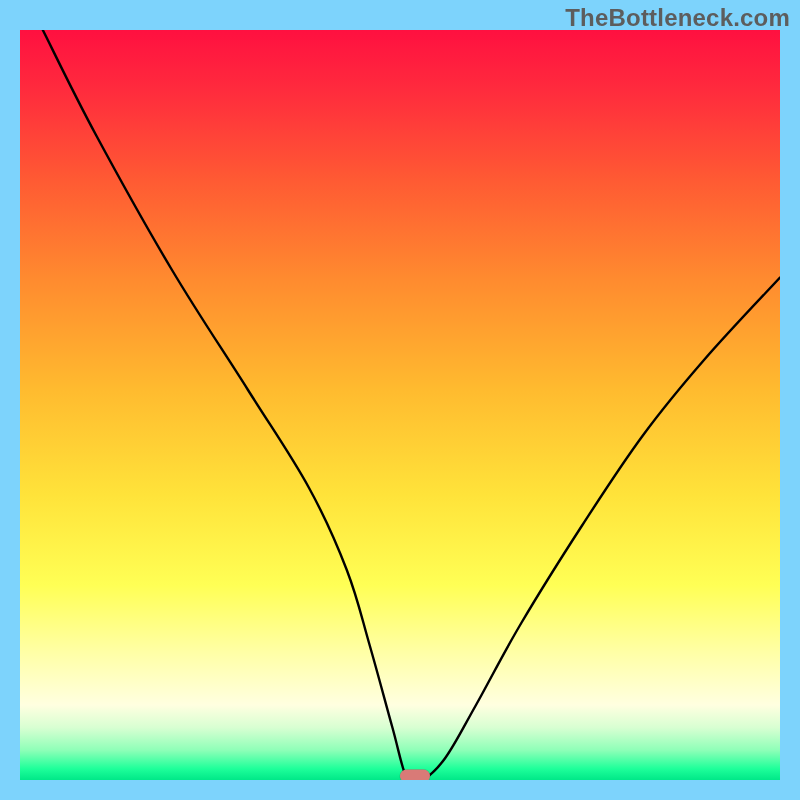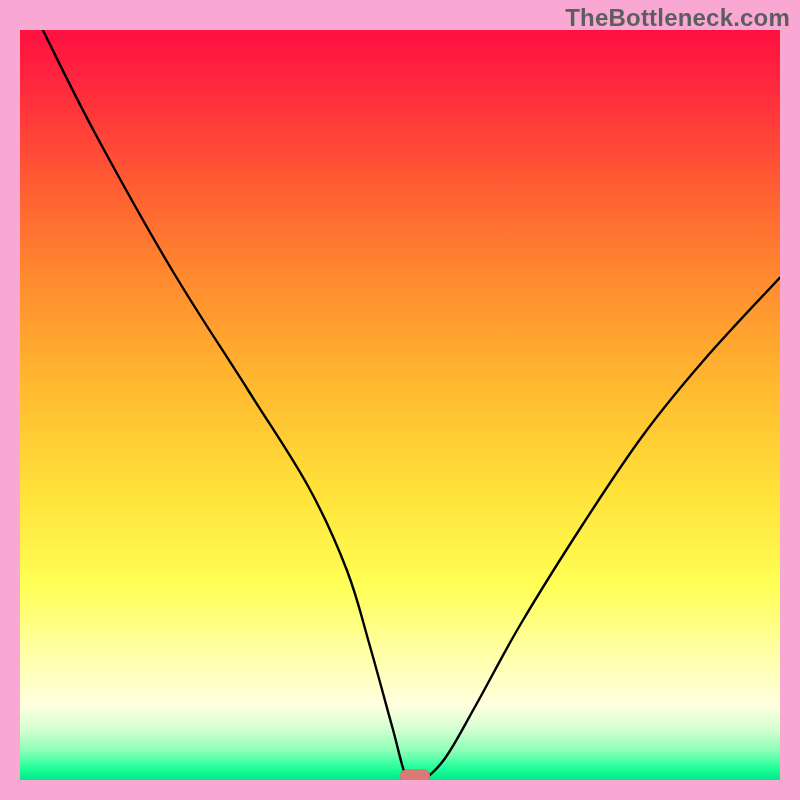--- a/index.html
+++ b/index.html
@@ -8,21 +8,21 @@
     width: 800px;
     height: 800px;
     background: #000;
     overflow: hidden;
     font-family: Arial, Helvetica, sans-serif;
   }
   .frame {
     position: relative;
     width: 800px;
     height: 800px;
-    background: #f9a8d4;
+    background: #7dd3fc;
   }
   .watermark {
     position: absolute;
     top: 4px;
     right: 10px;
     color: #5d5d5d;
     font-size: 24px;
     font-weight: 600;
     letter-spacing: 0.2px;
     z-index: 5;

